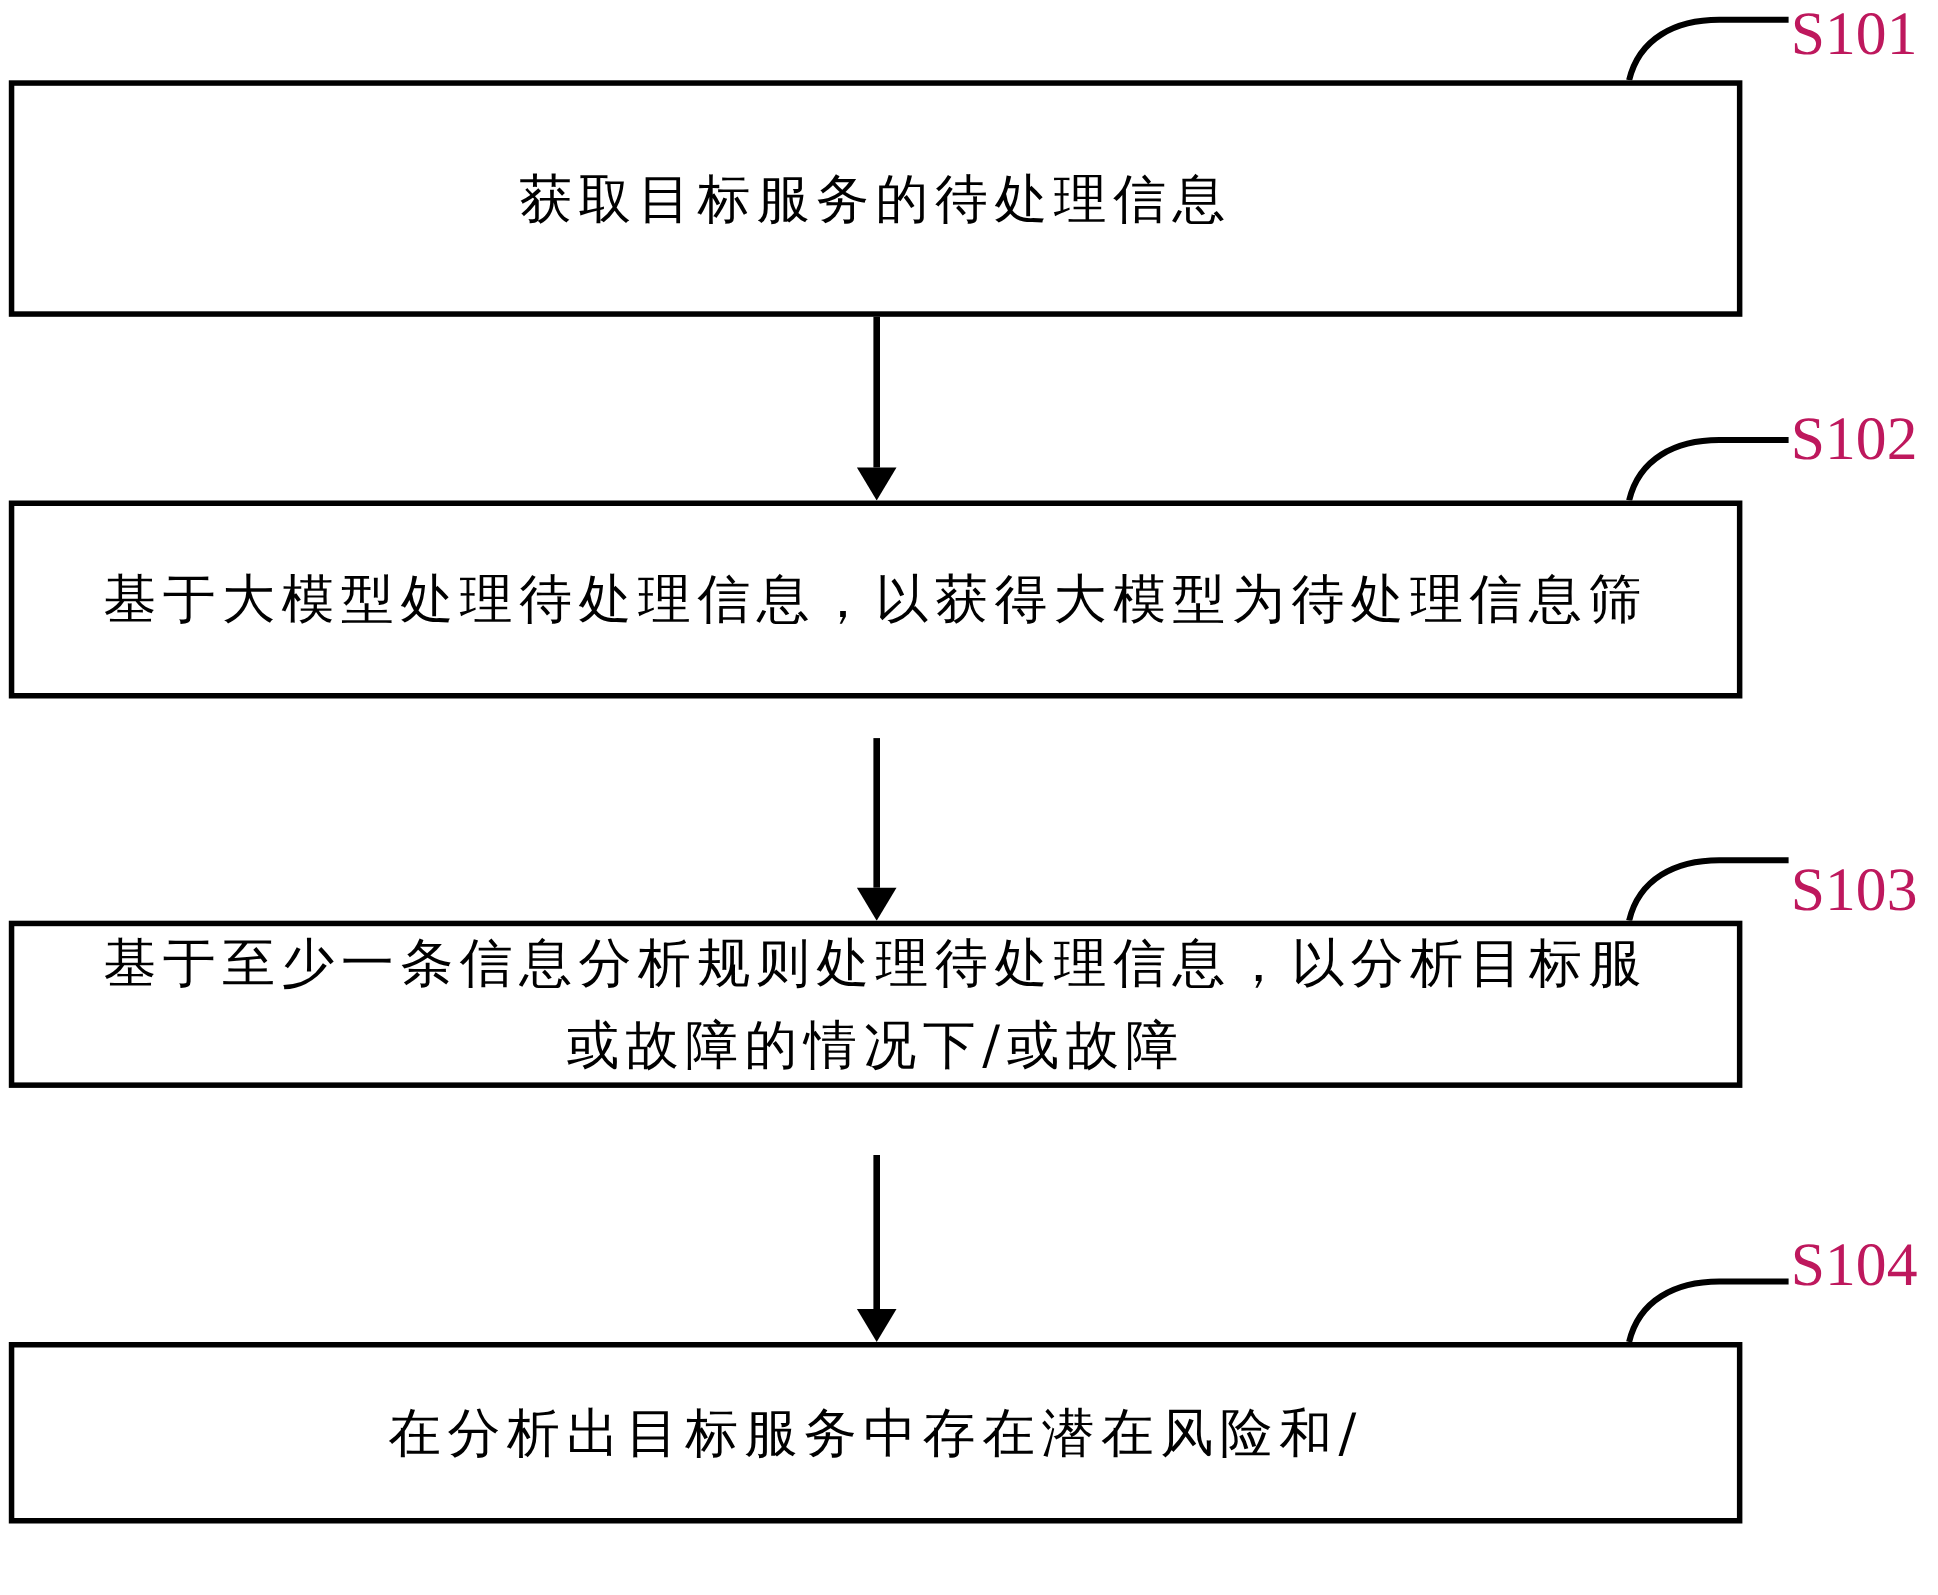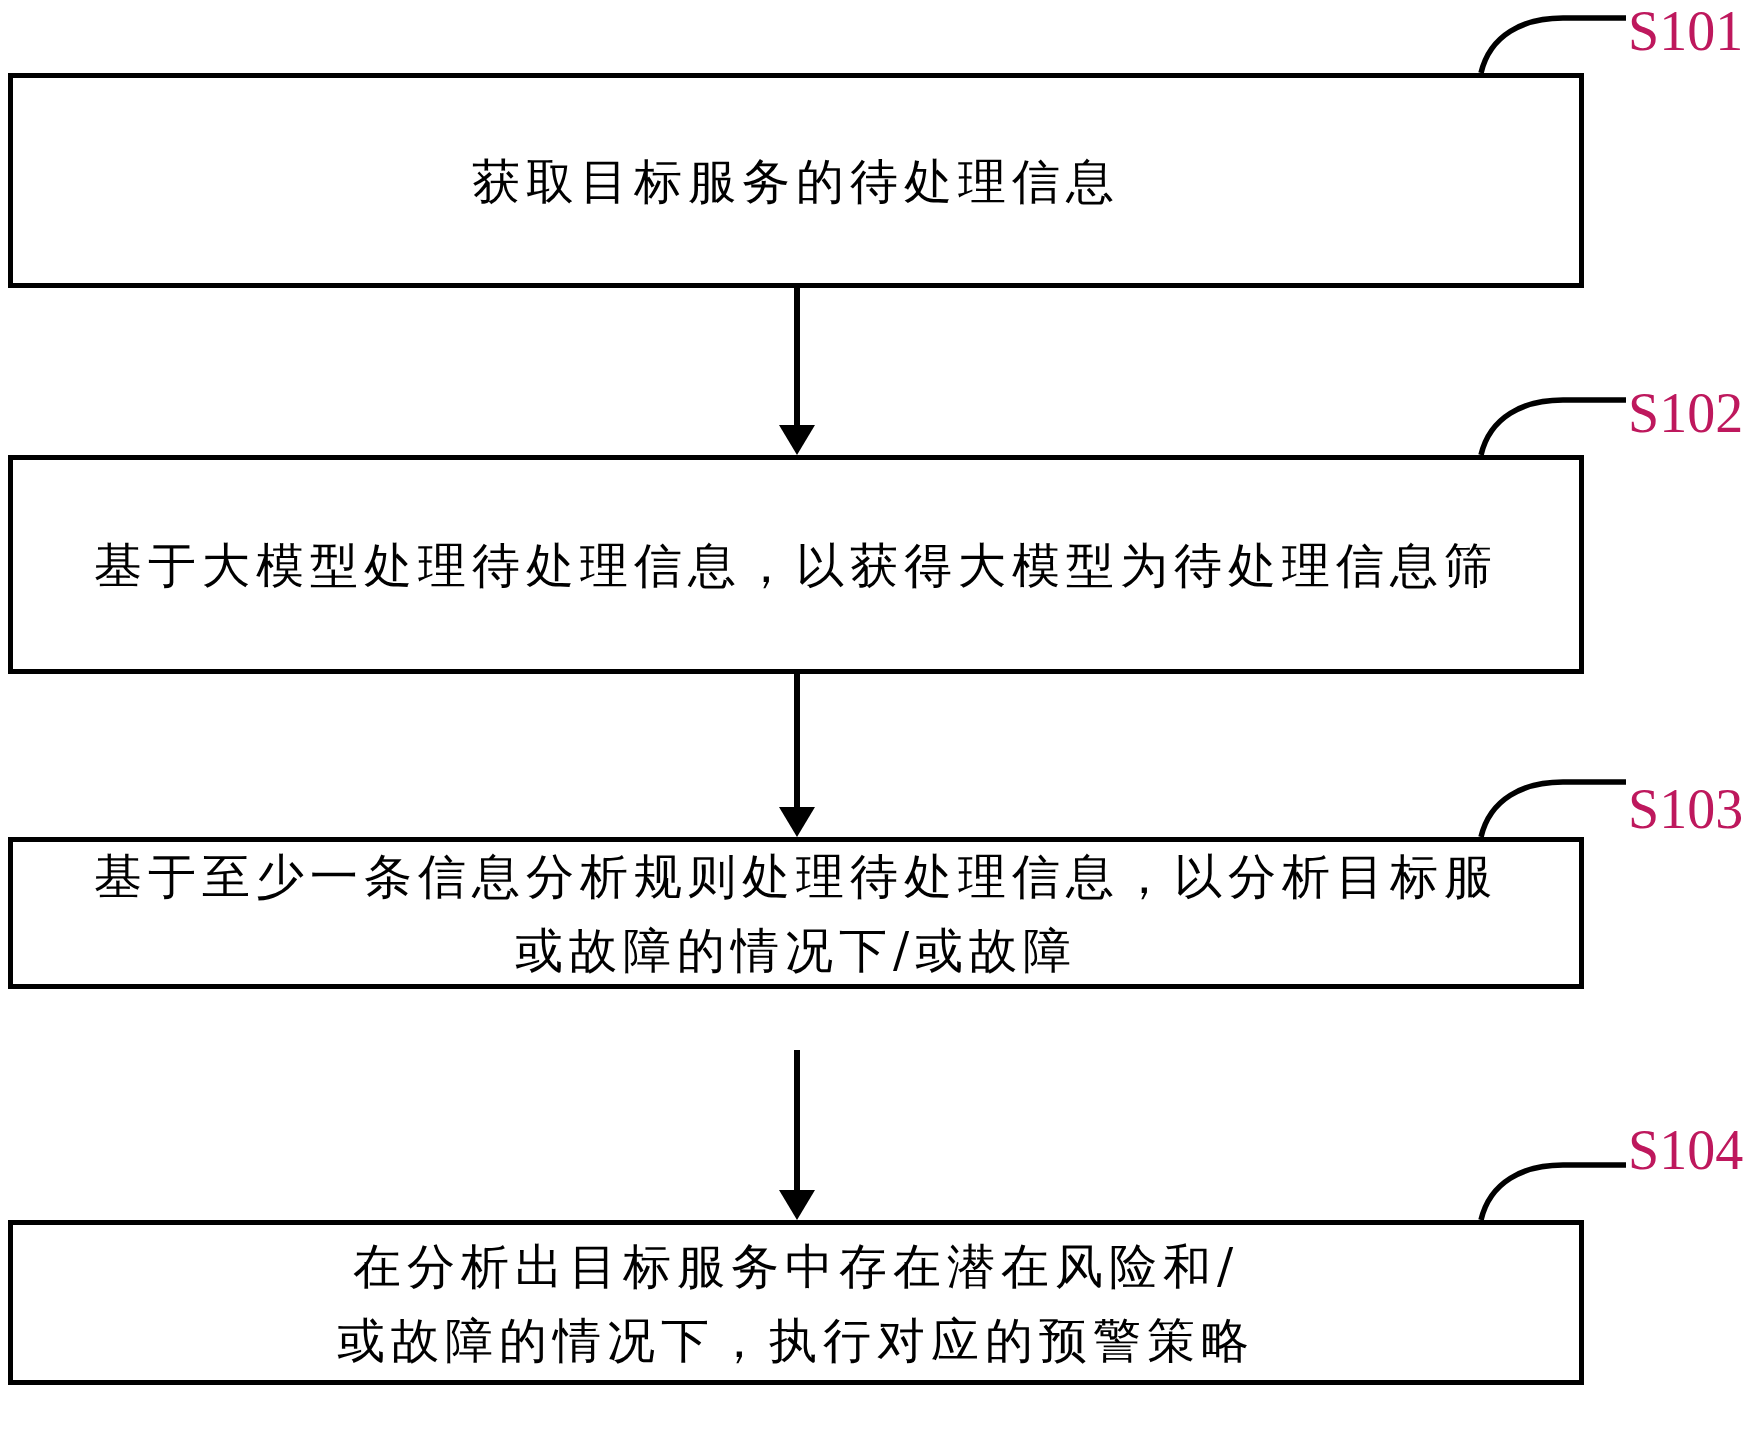--- a/index.html
+++ b/index.html
@@ -89,25 +89,25 @@
   </svg>
   <div class="box" style="top:73px;height:215px">
     <div class="line">获取目标服务的待处理信息</div>
   </div>
 
   <div class="arrow" style="top:288px;height:167px">
     <div class="shaft"></div>
     <div class="head"></div>
   </div>
 
-  <div class="step-label" style="top:383px">S102</div>
+  <div class="step-label" style="top:369px">S102</div>
   <svg class="connector" style="top:393px" viewBox="0 0 150 64">
     <path d="M3,62 C12,24 45,7 85,7 L148,7"></path>
   </svg>
-  <div class="box" style="top:455px;height:219px">
+  <div class="box" style="top:455px;height:180px">
     <div class="line">基于大模型处理待处理信息，以获得大模型为待处理信息筛</div>
   </div>
 
   <div class="arrow" style="top:671px;height:166px">
     <div class="shaft"></div>
     <div class="head"></div>
   </div>
 
   <div class="step-label" style="top:779px">S103</div>
   <svg class="connector" style="top:775px" viewBox="0 0 150 64">
@@ -122,16 +122,15 @@
     <div class="shaft"></div>
     <div class="head"></div>
   </div>
 
   <div class="step-label" style="top:1120px">S104</div>
   <svg class="connector" style="top:1158px" viewBox="0 0 150 64">
     <path d="M3,62 C12,24 45,7 85,7 L148,7"></path>
   </svg>
   <div class="box" style="top:1220px;height:165px">
     <div class="line">在分析出目标服务中存在潜在风险和/</div>
-    <div class="line">或故障的情况下，执行对应的预警策略</div>
   </div>
 
 </div>
 
 </body></html>

